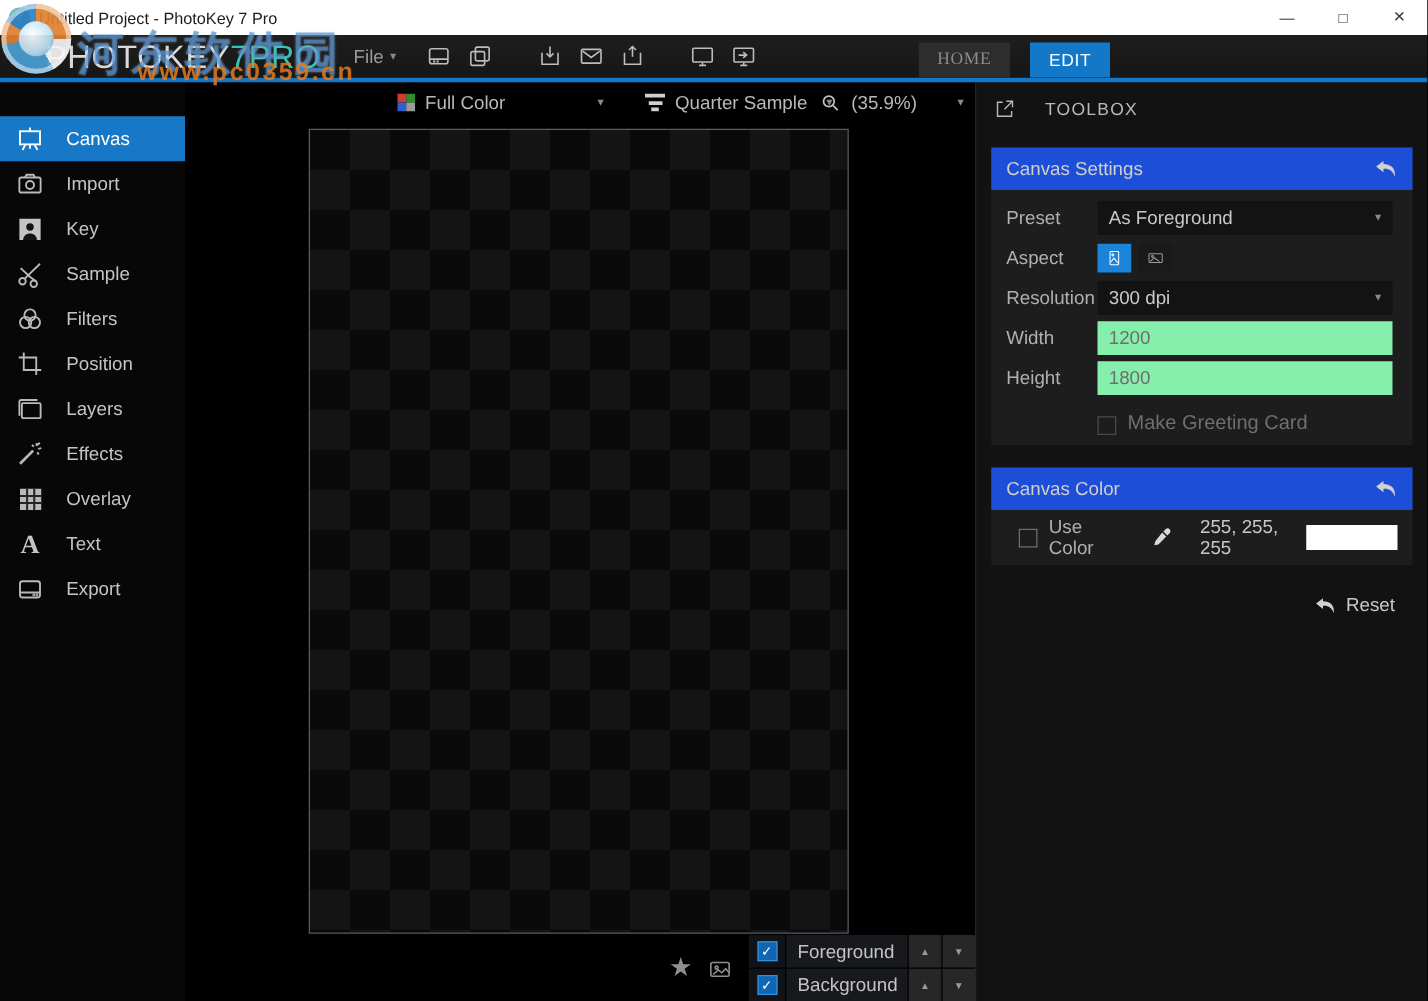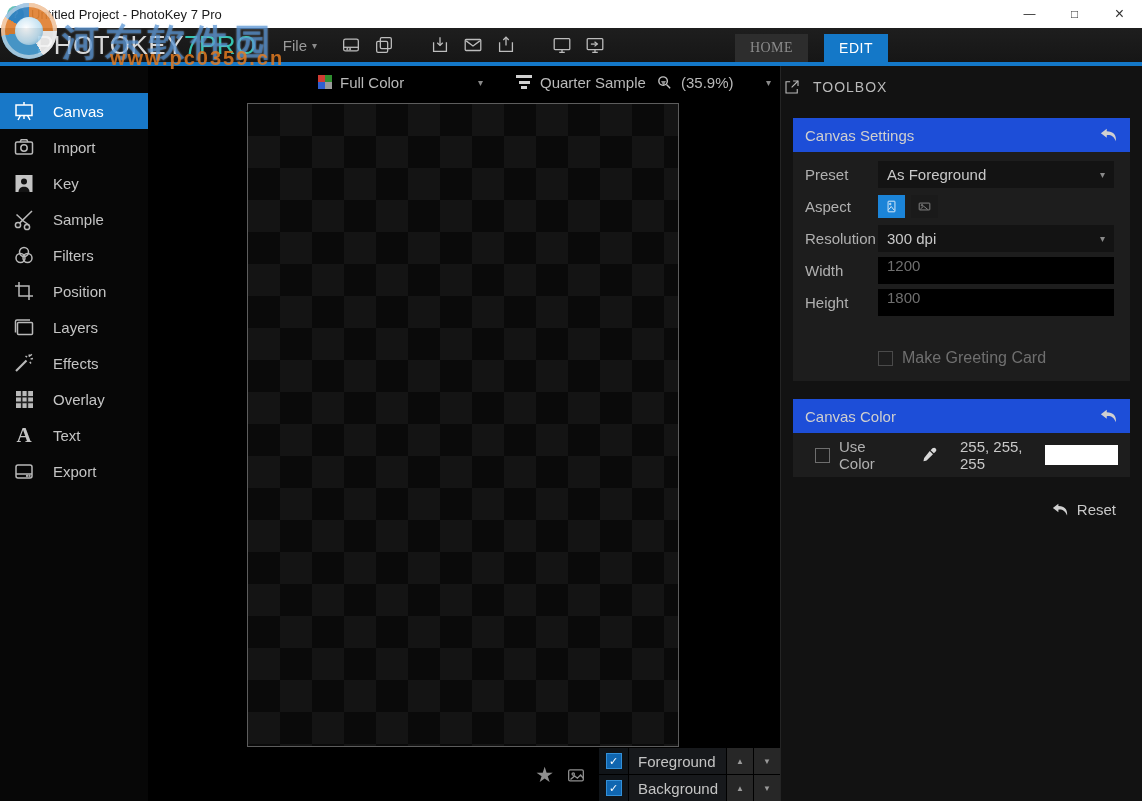--- a/index.html
+++ b/index.html
@@ -98,46 +98,46 @@
   .cbox-checked { width:16px; height:16px; background:#1066b0; border:1px solid #3390d8;
     color:#fff; font-size:11px; display:flex; align-items:center; justify-content:center; }
   .lr-label { width:97px; background:#17191c; color:#c4c4c4; font-size:15px;
     display:flex; align-items:center; padding-left:9px; }
   .lr-btn { width:26px; background:#272727; color:#9a9a9a; font-size:8px;
     display:flex; align-items:center; justify-content:center; }
 
   
   .rightpanel { width:362px; background:#121212; border-left:1px solid #242424;
     flex:none; position:relative; }
-  .tbx-header { height:42px; display:flex; align-items:center; padding-left:2px; gap:12px;text-align:right; }
+  .tbx-header { height:42px; display:flex; align-items:center; padding-left:14px; gap:23px;text-align:right; }
   .tbx-header svg { stroke:#b9b9b9; fill:none; stroke-width:1.5; }
   .tbx-title { color:#b9b9b9; font-size:14px; letter-spacing:1px; }
 
   .section { margin:10px 12px 0 12px; background:#1d1d1d; padding-bottom:8px; }
   .sec-header { height:34px; background:#1d4ed8; display:flex; align-items:center;
     padding:0 12px; margin-bottom:6px; }
   .sec-title { color:#cfcfcf; font-size:15px; }
   .undo-ic { margin-left:auto; display:flex; }
   .undo-ic svg { fill:#d0d0d0; }
 
   .prow { display:flex; align-items:center; min-height:32px; padding:0 16px 0 12px; }
   .prow .p-label { width:73px; color:#b0b0b0; font-size:15px; flex:none; }
   .p-label.dim { color:#6f6f6f; }
   .p-select { flex:1; height:27px; background:#131313; display:flex; align-items:center;
     padding:0 9px; color:#c8c8c8; font-size:15px; }
-  .p-input { flex:1; height:27px; background:#000000; display:flex; 
+  .p-input { flex:1; height:27px; background:#86efac; display:flex; align-items:center;
     padding:0 9px; color:#6f6f6f; font-size:15px; }
   .aspect-btn { width:27px; height:23px; display:flex; align-items:center;
     justify-content:center; margin-right:6px; background:#1a1a1a; }
   .aspect-btn.sel { background:#1b84d8; }
   .aspect-btn svg { stroke:#9a9a9a; fill:none; stroke-width:1.3; }
   .aspect-btn.sel svg { stroke:#ffffff; }
   .cbox-empty { width:15px; height:15px; border:1px solid #6e6e6e; flex:none; }
   .cbox-empty.dim { border-color:#4a4a4a; }
-  .gc-row { padding-left:85px; display:flex; align-items:center; gap:9px; min-height:30px;margin-top:25px; }
+  .gc-row { padding-left:85px; display:flex; align-items:flex-end; gap:9px; min-height:30px; }
 
   .cc-row { display:flex; align-items:center; min-height:44px; padding:0 12px 0 22px; }
   .cc-row .uc-label { color:#b0b0b0; font-size:15px; margin-left:9px; }
   .dropper { margin-left:26px; display:flex; }
   .dropper svg { fill:#d8d8d8; }
   .rgb-text { color:#c8c8c8; font-size:15px; margin-left:22px; }
   .swatch { width:89px; height:20px; margin-left:9px; }
 
   .reset-row { display:flex; align-items:center; justify-content:flex-end; gap:8px;
     margin:24px 26px 0 0; color:#c8c8c8; font-size:15px; }

